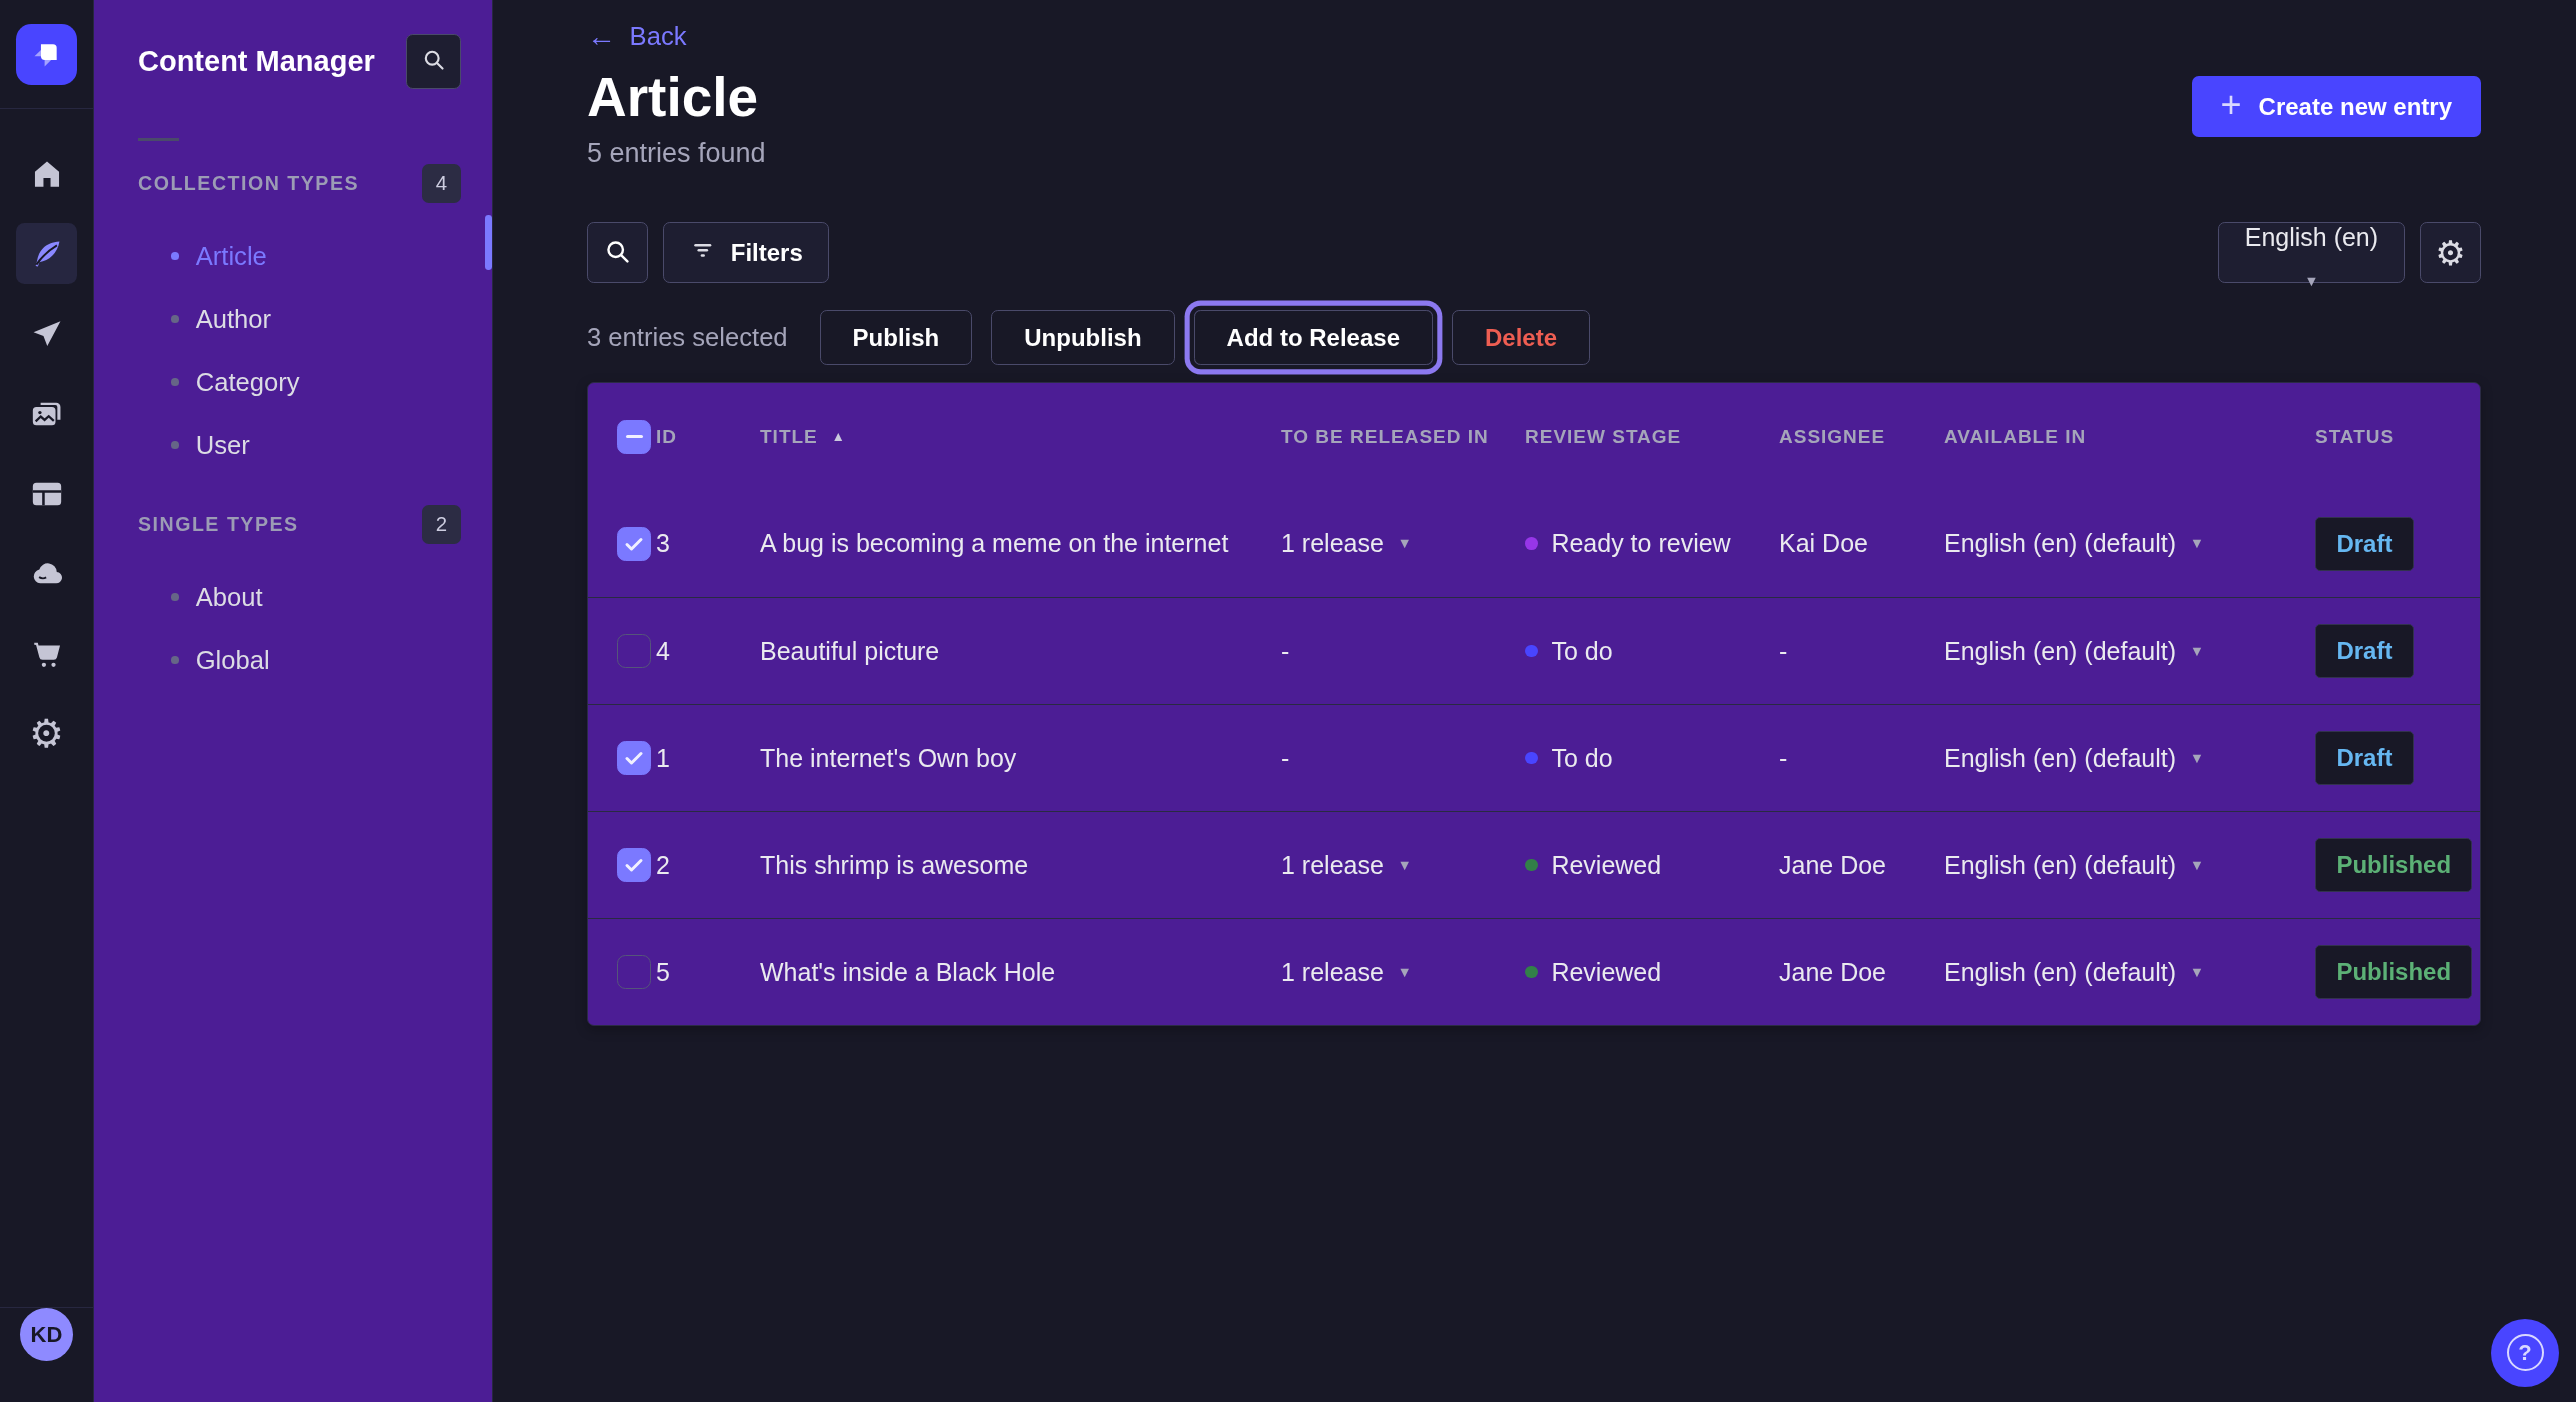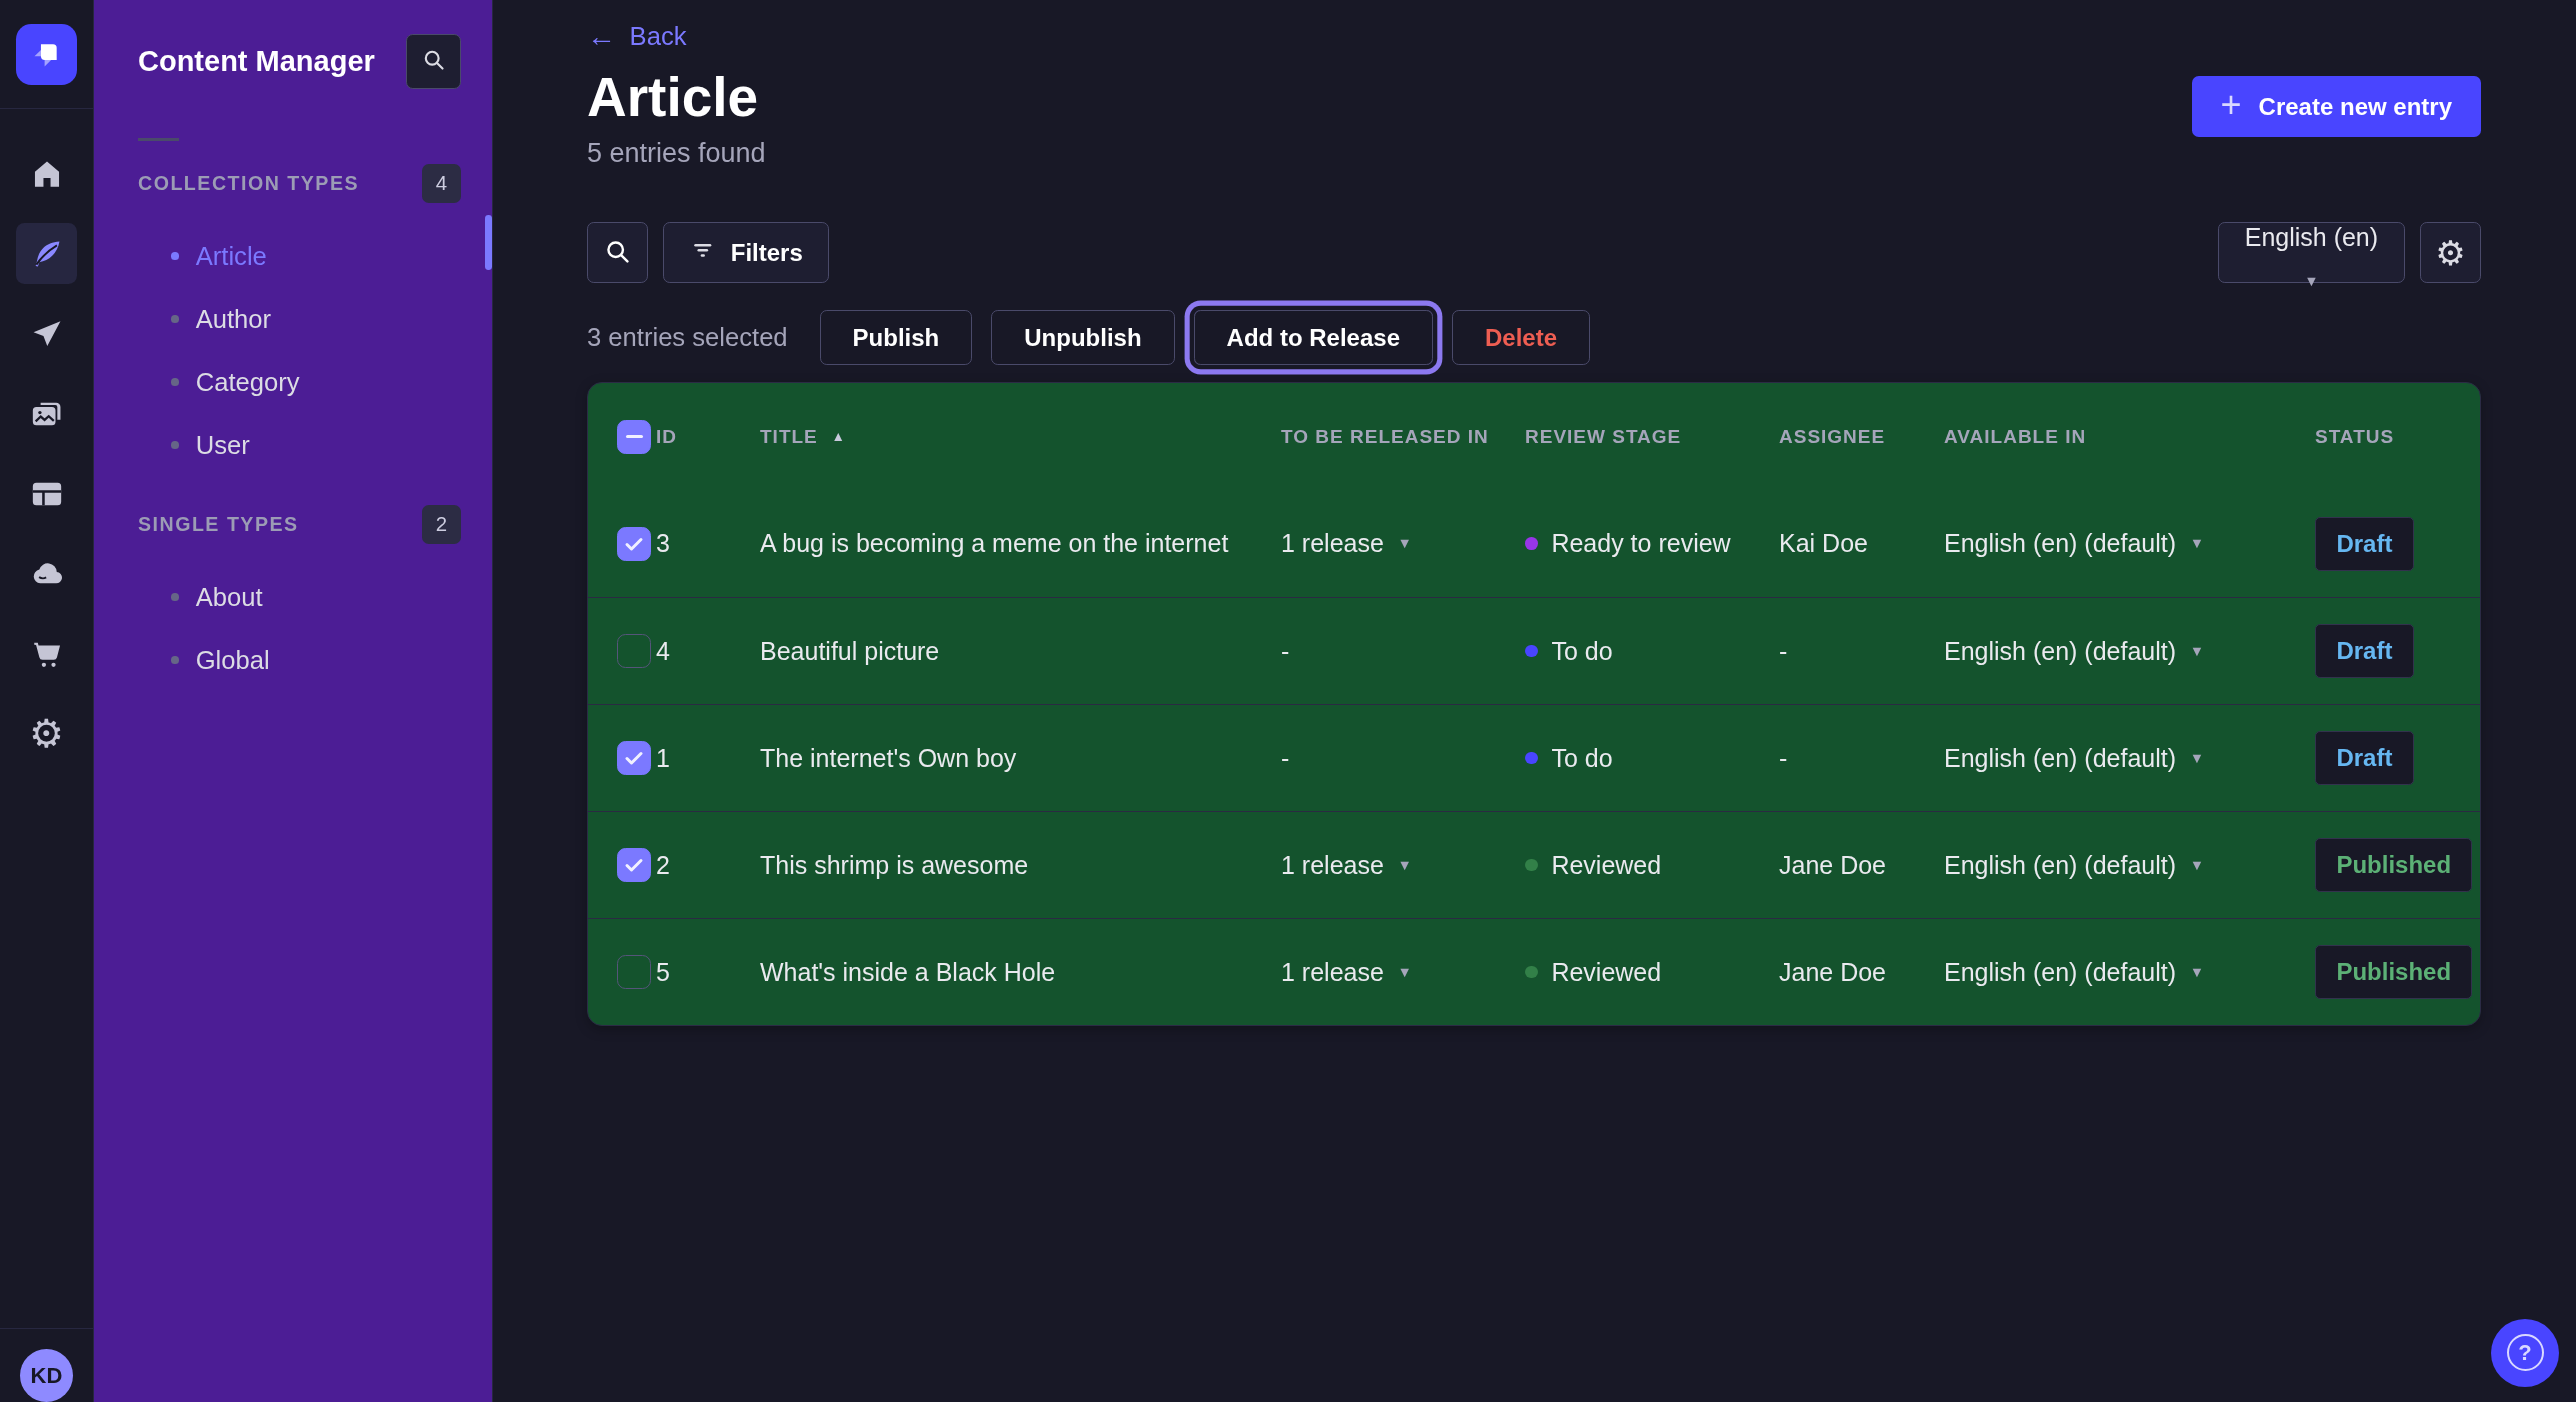--- a/index.html
+++ b/index.html
@@ -16,21 +16,21 @@
   .rail { width:94px; background:#181826; border-right:1.7px solid #272740; display:flex; flex-direction:column; flex-shrink:0; }
   .rail-header { height:109px; border-bottom:1.7px solid #272740; display:flex; align-items:center; justify-content:center; }
   .logo { width:61px; height:61px; border-radius:15.3px; background:#4945ff; display:flex; align-items:center; justify-content:center; }
   .logo svg { width:37px; height:37px; }
   .rail-nav { display:flex; flex-direction:column; align-items:center; padding-top:34px; gap:19px; flex:1; }
   .rail-btn { width:61px; height:61px; border-radius:8.5px; display:flex; align-items:center; justify-content:center; color:#c5c5d5; }
   .rail-btn.active { background:#262640; color:#8a88ff; }
   .rail-icon { display:flex; align-items:center; justify-content:center; }
   .rail-icon svg { width:34px; height:34px; }
   .glyph { font-size:39px; line-height:1; }
-  .rail-footer { height:74px; border-top:1.7px solid #272740; display:flex; align-items:flex-end; justify-content:center; }
+  .rail-footer { height:95px; border-top:1.7px solid #272740; display:flex; align-items:flex-start; justify-content:center; }
   .avatar { width:53px; height:53px; border-radius:50%; background:#8e8aff; color:#181826; font-size:22px; font-weight:700; display:flex; align-items:center; justify-content:center; }
 
   
   .subnav { width:399px; background:#4c1d95; border-right:1.7px solid #272740; flex-shrink:0; position:relative; }
   .subnav-header { padding:34px 31px 0 44px; display:flex; align-items:center; justify-content:space-between; }
   .subnav-title { font-size:29px; font-weight:700; color:#ffffff; }
   .icon-btn { width:55px; height:55px; border-radius:6.8px; border:1.7px solid #4a4a6a; background:#1e1e31; display:flex; align-items:center; justify-content:center; color:#dcdce4; }
   .icon-btn svg { width:25.6px; height:25.6px; }
   .subnav-divider { margin:49px 0 0 44px; width:41px; height:2.6px; background:#4a4a6a; border:none; }
   .subnav-sections { margin-top:23px; }
@@ -69,21 +69,21 @@
 
   .bulkbar { margin-top:27px; display:flex; align-items:center; }
   .bulk-count { font-size:25.6px; color:#a5a5ba; }
   .bulk-btn { height:55px; padding:0 32px; border:1.7px solid #4a4a6a; border-radius:6.8px; background:transparent; font-size:24px; font-weight:600; color:#ffffff; }
   .bulk-btn + .bulk-btn { margin-left:19px; }
   .bulkbar .bulk-btn:first-of-type { margin-left:32px; }
   .bulk-btn.focused { box-shadow:0 0 0 4.3px #181826, 0 0 0 9.4px #8c79f0; }
   .bulk-btn.danger { color:#ee5e52; }
 
   
-  .table { margin-top:17px; background:#14532d; border-radius:15px; border:0.9px solid #2b2b45; overflow:hidden; box-shadow:0 3.4px 12px rgba(0,0,0,.25); }
+  .table { margin-top:17px; background:#4c1d95; border-radius:7px; border:0.9px solid #2b2b45; overflow:hidden; box-shadow:0 3.4px 12px rgba(0,0,0,.25); }
   .trow { display:grid; grid-template-columns:68px 104px 521px 244px 254px 165px 371px 1fr; align-items:center; height:107px; }
   .trow + .trow { border-top:1.7px solid #2a2a42; }
   .cell { display:flex; align-items:center; gap:13.6px; font-size:25px; color:#eaeaef; padding-right:17px; min-width:0; }
   .check-cell { padding-left:29px; }
   .hcell { font-size:19px; font-weight:700; color:#a5a5ba; letter-spacing:1px; }
   .sort-arrow { font-size:13.6px; color:#c9c9dd; line-height:1; }
 
   .checkbox { width:34px; height:34px; border-radius:8.5px; border:1.7px solid #55557a; display:flex; align-items:center; justify-content:center; flex-shrink:0; cursor:pointer; }
   .checkbox.checked, .checkbox.indeterminate { background:#7b79ff; border-color:#7b79ff; }
   .checkbox svg { width:24px; height:24px; }

